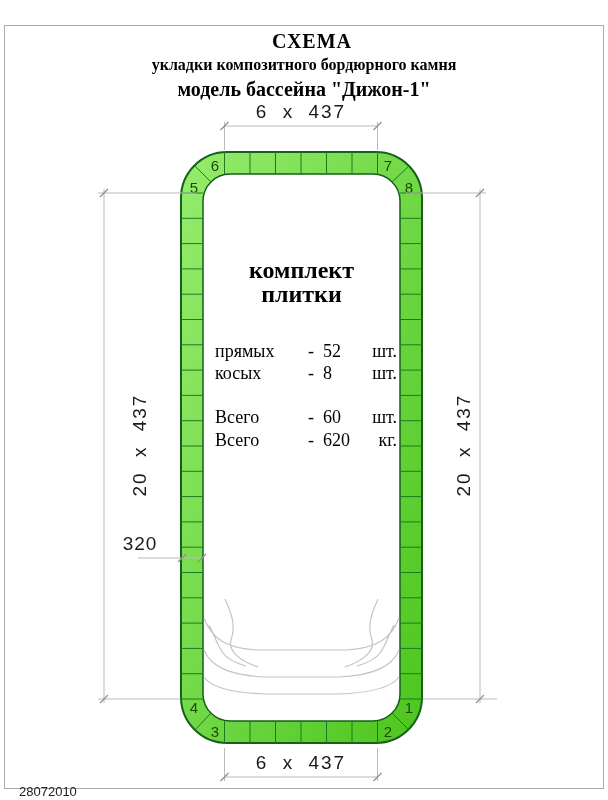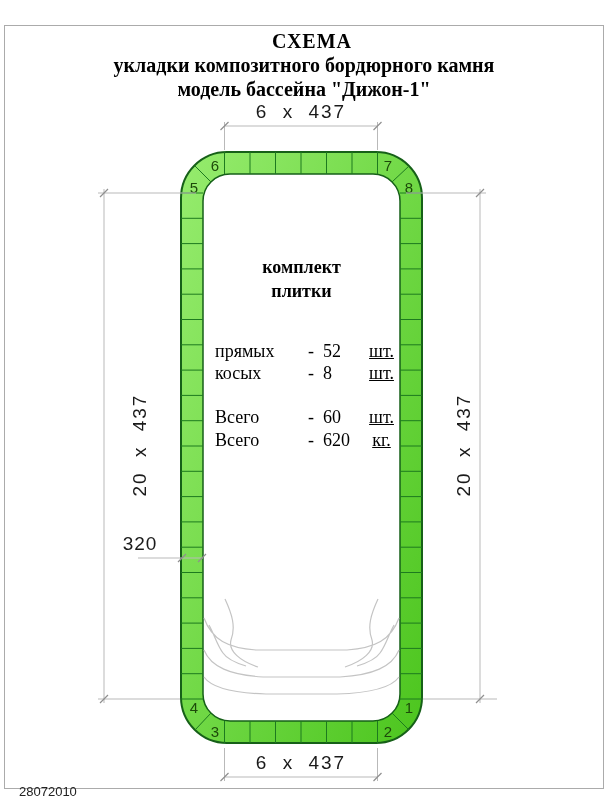--- a/index.html
+++ b/index.html
@@ -7,51 +7,51 @@
   .page {
     position:relative; width:608px; height:800px; background:#ffffff;
     font-family:"Liberation Serif", serif; overflow:hidden;
   }
   .frame {
     position:absolute; left:4px; top:25px; width:600px; height:764px;
     border:1px solid #ababab;
   }
   .title-block { position:absolute; left:0; top:29px; width:608px; text-align:center; color:#000; }
   .title-line1 { font-size:20px; font-weight:bold; letter-spacing:1px; line-height:24px;padding-left:16px; }
-  .title-line2 { font-size:20px; font-weight:bold; line-height:24px; }
+  .title-line2 { font-size:16px; font-weight:bold; line-height:24px; }
   .title-line3 { font-size:20px; font-weight:bold; line-height:24px; }
 
   svg.diagram { position:absolute; left:0; top:0; }
 
   .dim-label {
     position:absolute; font-family:"Liberation Sans", sans-serif;
     font-size:19px; color:#1a1a1a; text-align:center;
     letter-spacing:2px; word-spacing:7px; white-space:nowrap;
   }
   .dim-top    { left:231px; top:101px; width:140px; }
   .dim-bottom { left:231px; top:752px; width:140px; }
   .dim-left   { left:70px;  top:434px; width:140px; transform:rotate(-90deg); }
   .dim-right  { left:394px; top:434px; width:140px; transform:rotate(-90deg); }
   .dim-320    { left:117px; top:533px; width:46px; letter-spacing:1px; }
 
   .kit-header { position:absolute; left:203px; width:197px; text-align:center;
-                font-size:18px; font-weight:bold; color:#000; }
+                font-size:24px; font-weight:bold; color:#000; }
   .kit-h1 { top:257px; }
   .kit-h2 { top:281px; }
   .kit-rows, .kit-totals {
     position:absolute; left:215px; display:grid;
     grid-template-columns:84px 24px 36px 38px;
     font-size:18px; color:#000; line-height:22px;
   }
   .kit-rows   { top:340px; }
   .kit-totals { top:406px; line-height:23px; }
   .kit-name { text-align:left; }
   .kit-dash { text-align:center; }
   .kit-val  { text-align:left; }
-  .kit-unit { text-align:center; padding-left:7px;text-decoration:underline; }
+  .kit-unit { text-align:right; padding-left:7px; }
 
   .date-label {
     position:absolute; left:19px; top:784px;
     font-family:"Liberation Sans", sans-serif; font-size:13px; color:#222;
   }
 </style>
 </head>
 <body>
 
 <div class="page">

